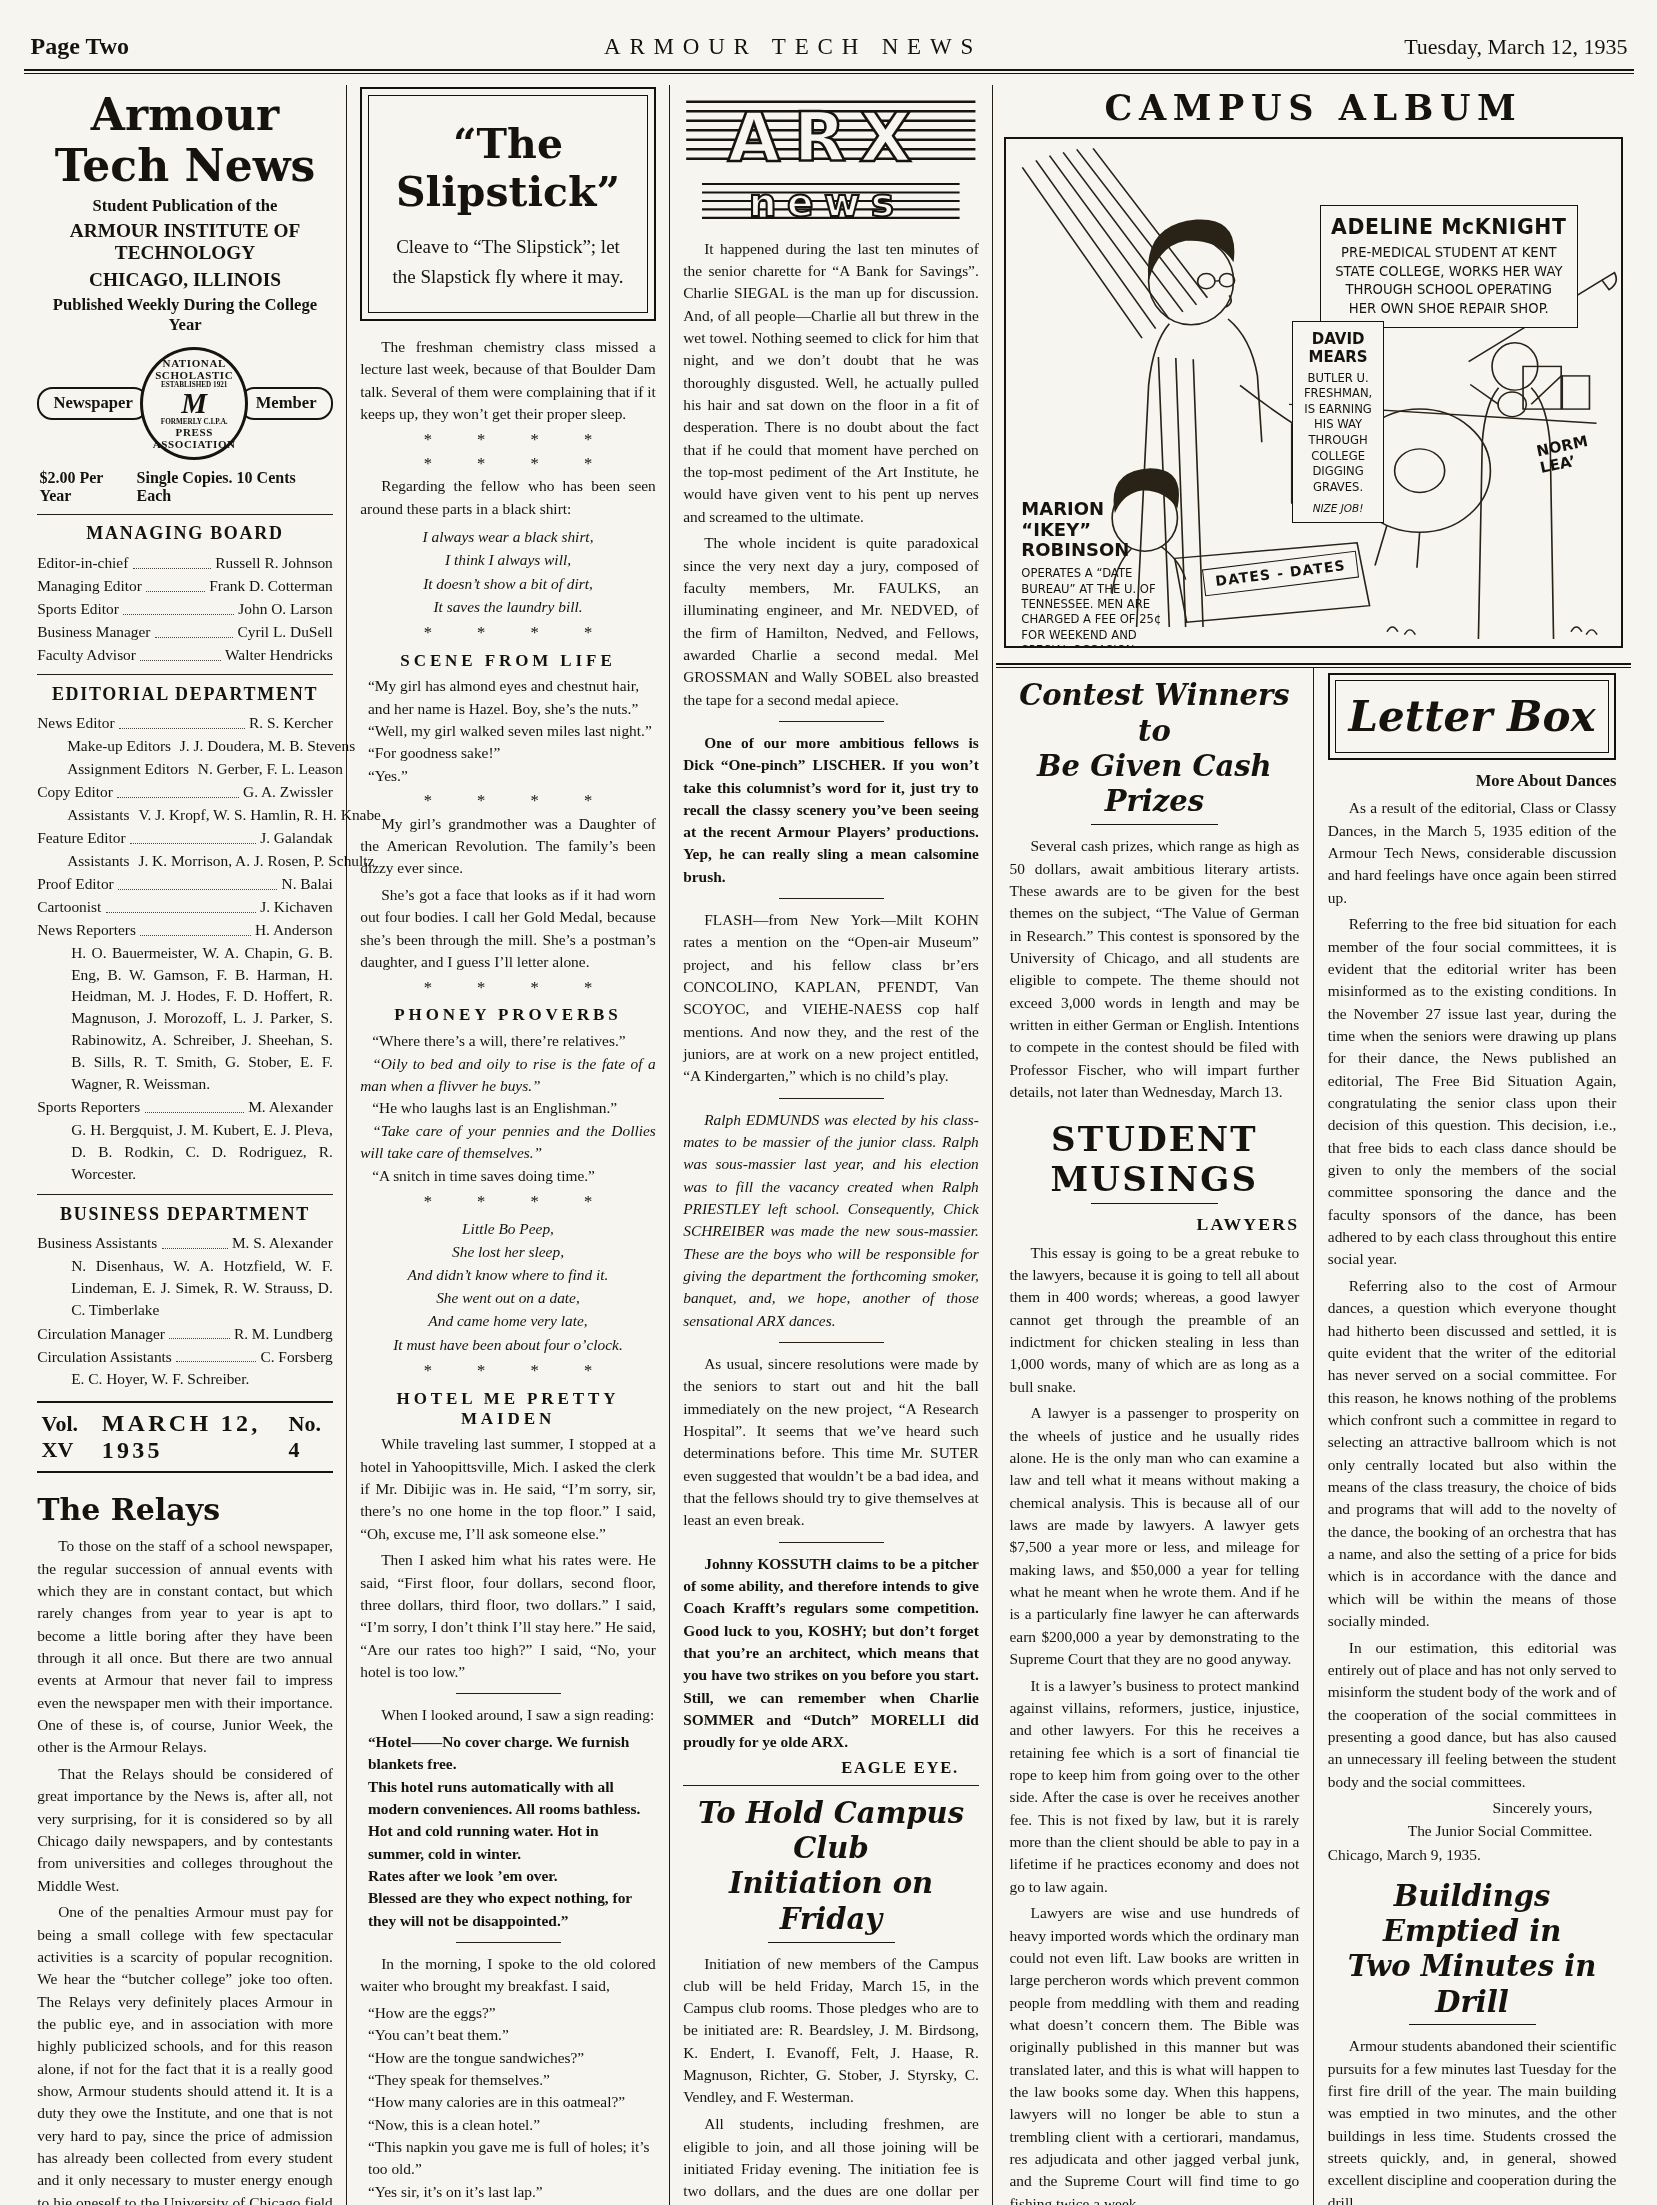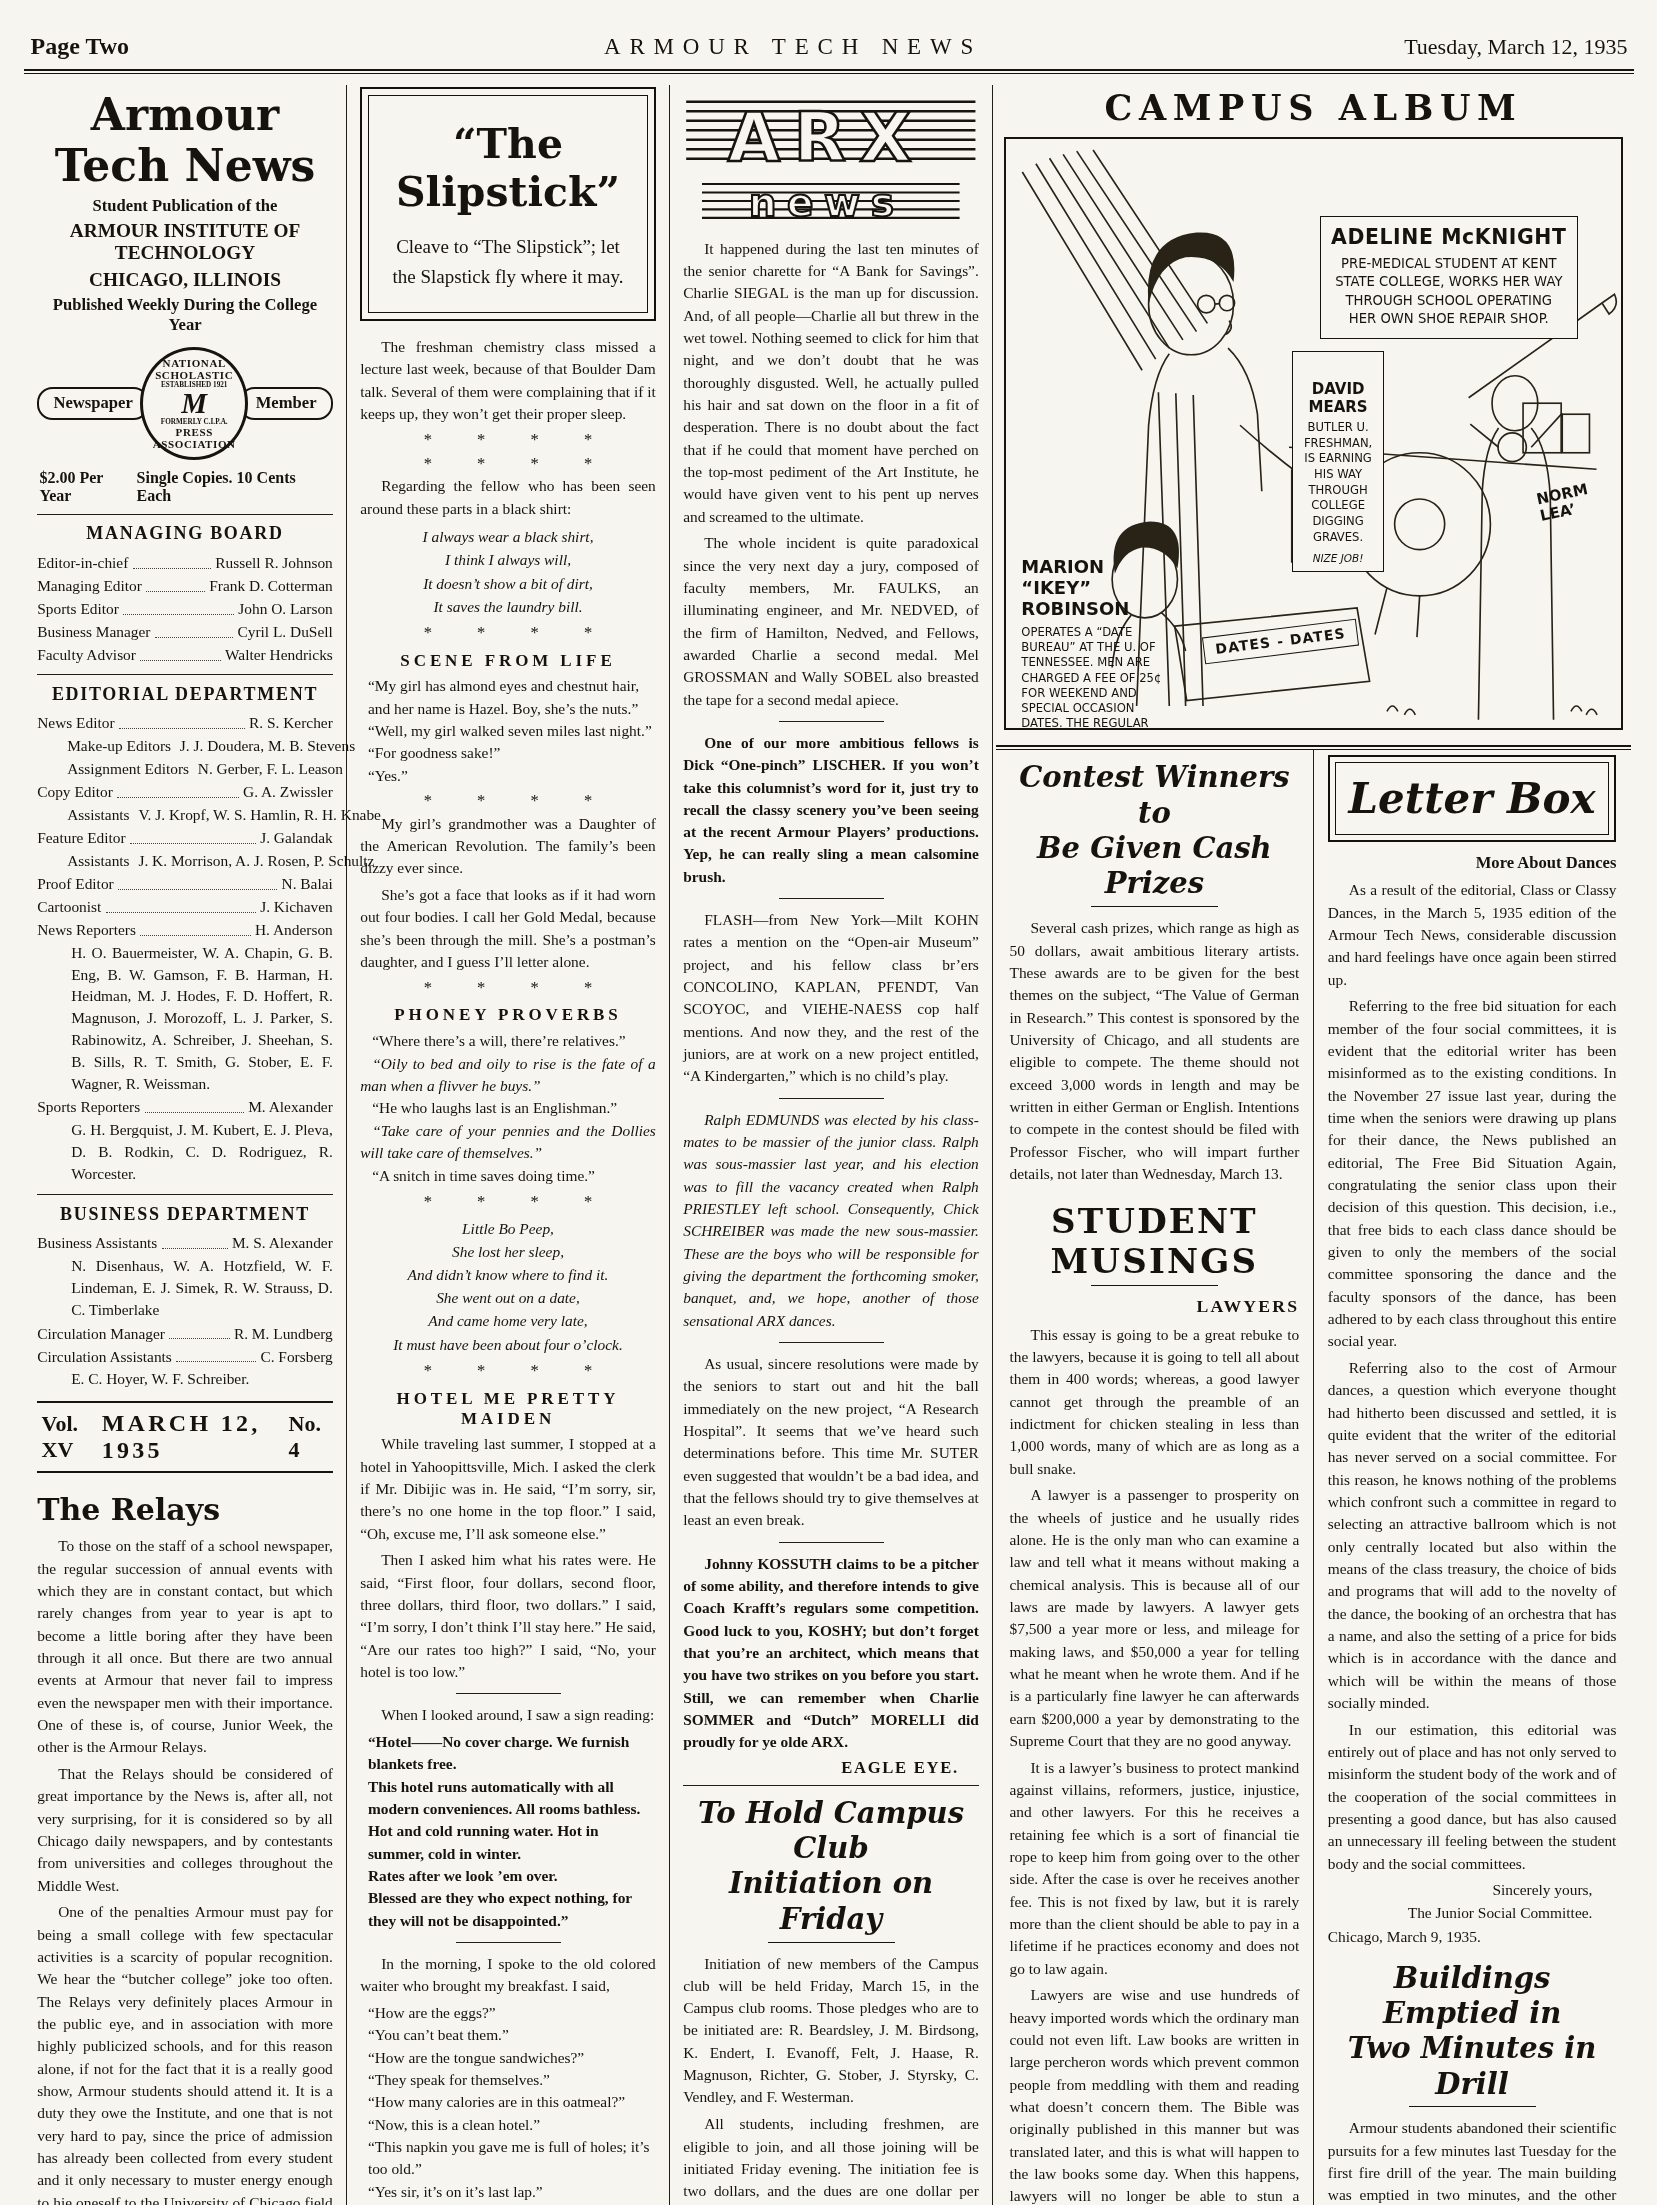--- a/index.html
+++ b/index.html
@@ -65,28 +65,28 @@
   .subhead {font-size:17.7px; font-weight:bold; text-align:right; letter-spacing:2.2px; margin:6.6px 0 6.6px;}
 
   .lb-box {border:2.2px solid #14100c; padding:5px; margin:4.4px 0 11px;}
   .lb-in {border:1.7px solid #14100c; text-align:center; padding:11px;}
   .lb-title {font-size:42px; font-weight:bold; font-style:italic; font-family:"DejaVu Serif",serif;}
   .lb-sub {font-size:16.6px; font-weight:bold; text-align:right; margin:3.3px 0 6.6px;}
   .close-r {text-align:right; font-size:15.4px; padding-right:24px; line-height:1.45;}
   .close-l {font-size:15.4px; margin:2.2px 0 12px; line-height:1.45;}
 
   .ca-title {font-size:35px; font-weight:bold; text-align:center; letter-spacing:6.6px; margin:2.2px 0 8.8px; font-family:"DejaVu Serif",serif;}
-  .ca-panel {position:relative; border:2.2px solid #17130e; height:593px; margin:0 7.7px 15.4px; background:#f7f5ef; overflow:hidden;}
+  .ca-panel {position:relative; border:2.2px solid #17130e; height:511px; margin:0 7.7px 15.4px; background:#f7f5ef; overflow:hidden;}
   .ca-svg {position:absolute; inset:0; width:100%; height:100%;}
   .sign {position:absolute; border:1.7px solid #17130e; background:#f7f5ef; text-align:center; padding:8.8px 10px; font-family:"DejaVu Sans",sans-serif;}
   .s-adeline {left:51%; top:13%; width:42%;}
   .s-adeline .sname {font-size:20.4px; font-weight:bold; letter-spacing:0.6px;}
   .s-adeline .scap {font-size:13.2px; line-height:1.4; margin-top:5.5px;}
   .s-david {left:46.5%; top:36%; width:15%; padding:7.7px 5.5px;}
-  .s-david .sname {font-size:15px; font-weight:bold;margin-top:20px;}
+  .s-david .sname {font-size:15px; font-weight:bold;}
   .s-david .scap {font-size:11.6px; line-height:1.35; margin-top:4.4px;}
   .s-david .snote {font-size:10.5px; font-style:italic; margin-top:6.6px;}
   .cap-marion {position:absolute; left:2.5%; top:71%; width:24%; font-family:"DejaVu Sans",sans-serif;}
   .cap-marion .sname {font-size:18px; font-weight:bold; line-height:1.15;}
   .cap-marion .scap {font-size:11.6px; line-height:1.32; margin-top:5.5px;}
   .dates {position:absolute; left:32%; top:83%; transform:rotate(-7deg); border:1.7px solid #17130e; font-family:"DejaVu Sans",sans-serif; font-size:14px; font-weight:bold; padding:4.4px 11px; letter-spacing:1.1px; background:#f7f5ef;}
   .norm {position:absolute; right:5%; top:59%; font-family:"DejaVu Sans",sans-serif; font-size:15px; font-weight:bold; transform:rotate(-12deg); line-height:1.1; white-space:pre-line;}
 </style>
 </head>
 <body>

